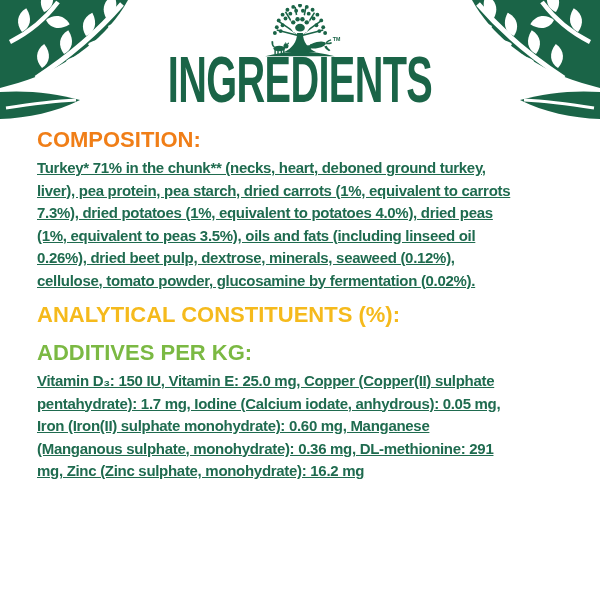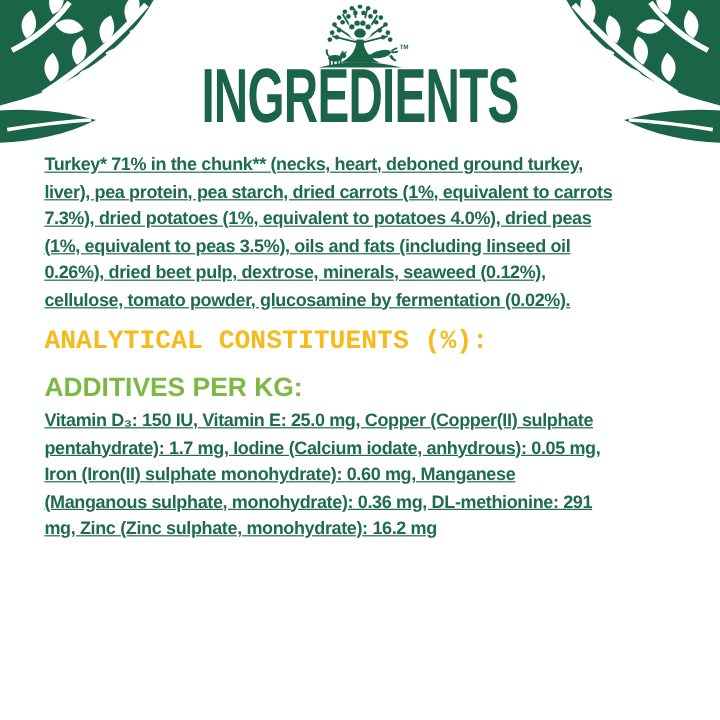--- a/index.html
+++ b/index.html
@@ -14,21 +14,21 @@
   .title{
     position:absolute;top:50px;left:0;right:0;text-align:center;
     font-size:64px;line-height:60px;font-weight:800;color:#1A6447;
     transform:scaleX(0.62);letter-spacing:-1px;white-space:nowrap;
   }
   .content{position:absolute;top:127px;left:37px;width:553px;}
   .section-heading{
     font-size:22px;line-height:25px;font-weight:800;margin:0 0 5px 0;letter-spacing:0;
   }
   .heading-composition{color:#F07E17;}
-  .heading-analytical{color:#F5BA1C;font-family:Liberation Mono, monospace;}
+  .heading-analytical{color:#F5BA1C;}
   .heading-additives{color:#7BB943;margin-top:13px;}
   .body-text{
     font-size:15px;line-height:22.5px;font-weight:700;color:#1F6B4F;
     letter-spacing:-0.3px;white-space:pre;margin:0 0 10px 0;text-decoration:underline;
   }
   .footnotes{
     font-size:12px;line-height:17px;font-weight:700;color:#1F6B4F;
     letter-spacing:-0.1px;white-space:pre;margin-top:18px;
   }
 </style>
@@ -152,20 +152,21 @@
       </g>
     </g>
     <text x="94" y="38" font-size="5.5" font-weight="bold" fill="#1A6447">TM</text>
   </svg>
 
   <div class="title">INGREDIENTS</div>
 
   <div class="content">
 
     <div>
+      <h2 class="section-heading heading-composition">COMPOSITION:</h2>
       <p class="body-text">Turkey* 71% in the chunk** (necks, heart, deboned ground turkey,
 liver), pea protein, pea starch, dried carrots (1%, equivalent to carrots
 7.3%), dried potatoes (1%, equivalent to potatoes 4.0%), dried peas
 (1%, equivalent to peas 3.5%), oils and fats (including linseed oil
 0.26%), dried beet pulp, dextrose, minerals, seaweed (0.12%),
 cellulose, tomato powder, glucosamine by fermentation (0.02%).</p>
     </div>
 
     <div>
       <h2 class="section-heading heading-analytical">ANALYTICAL CONSTITUENTS (%):</h2>

